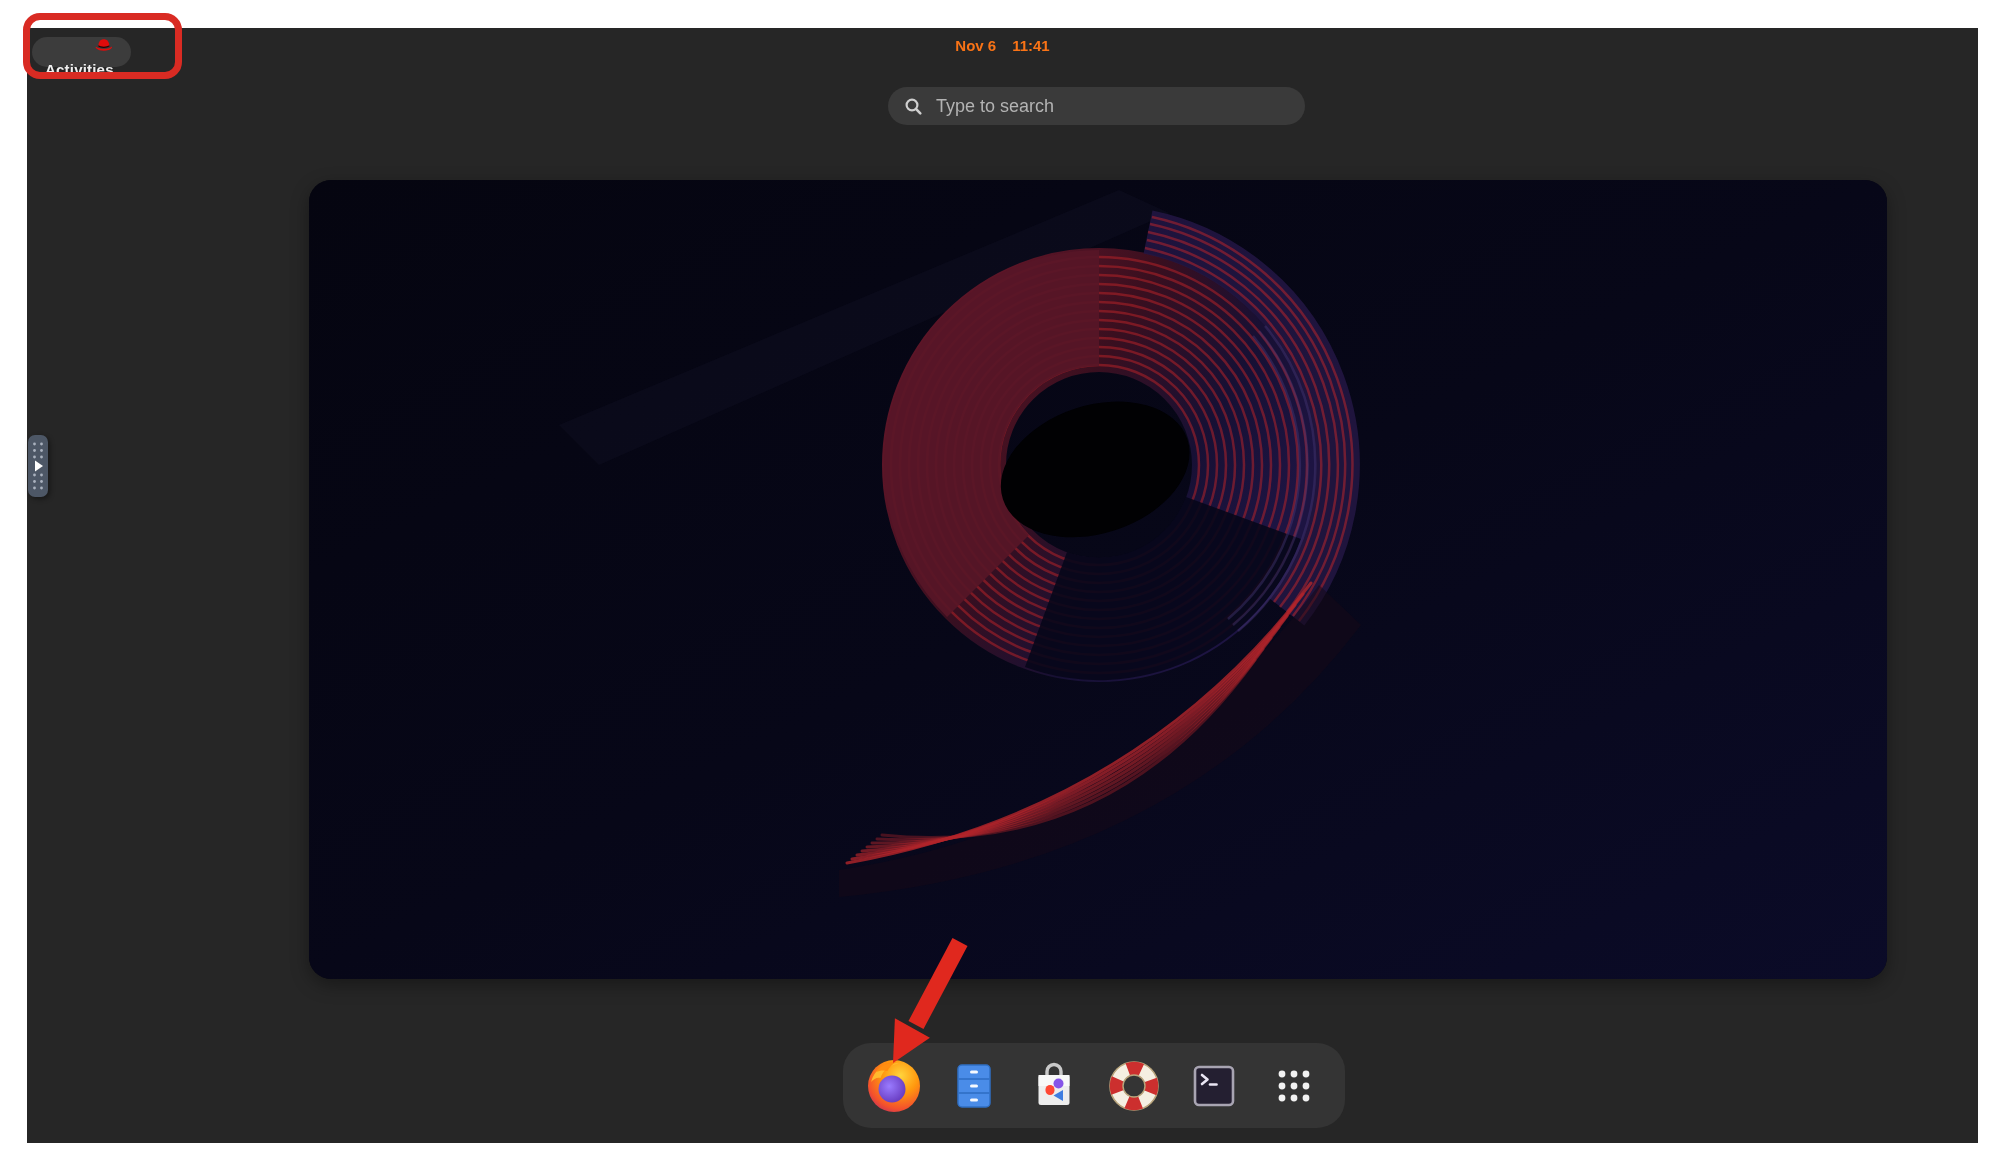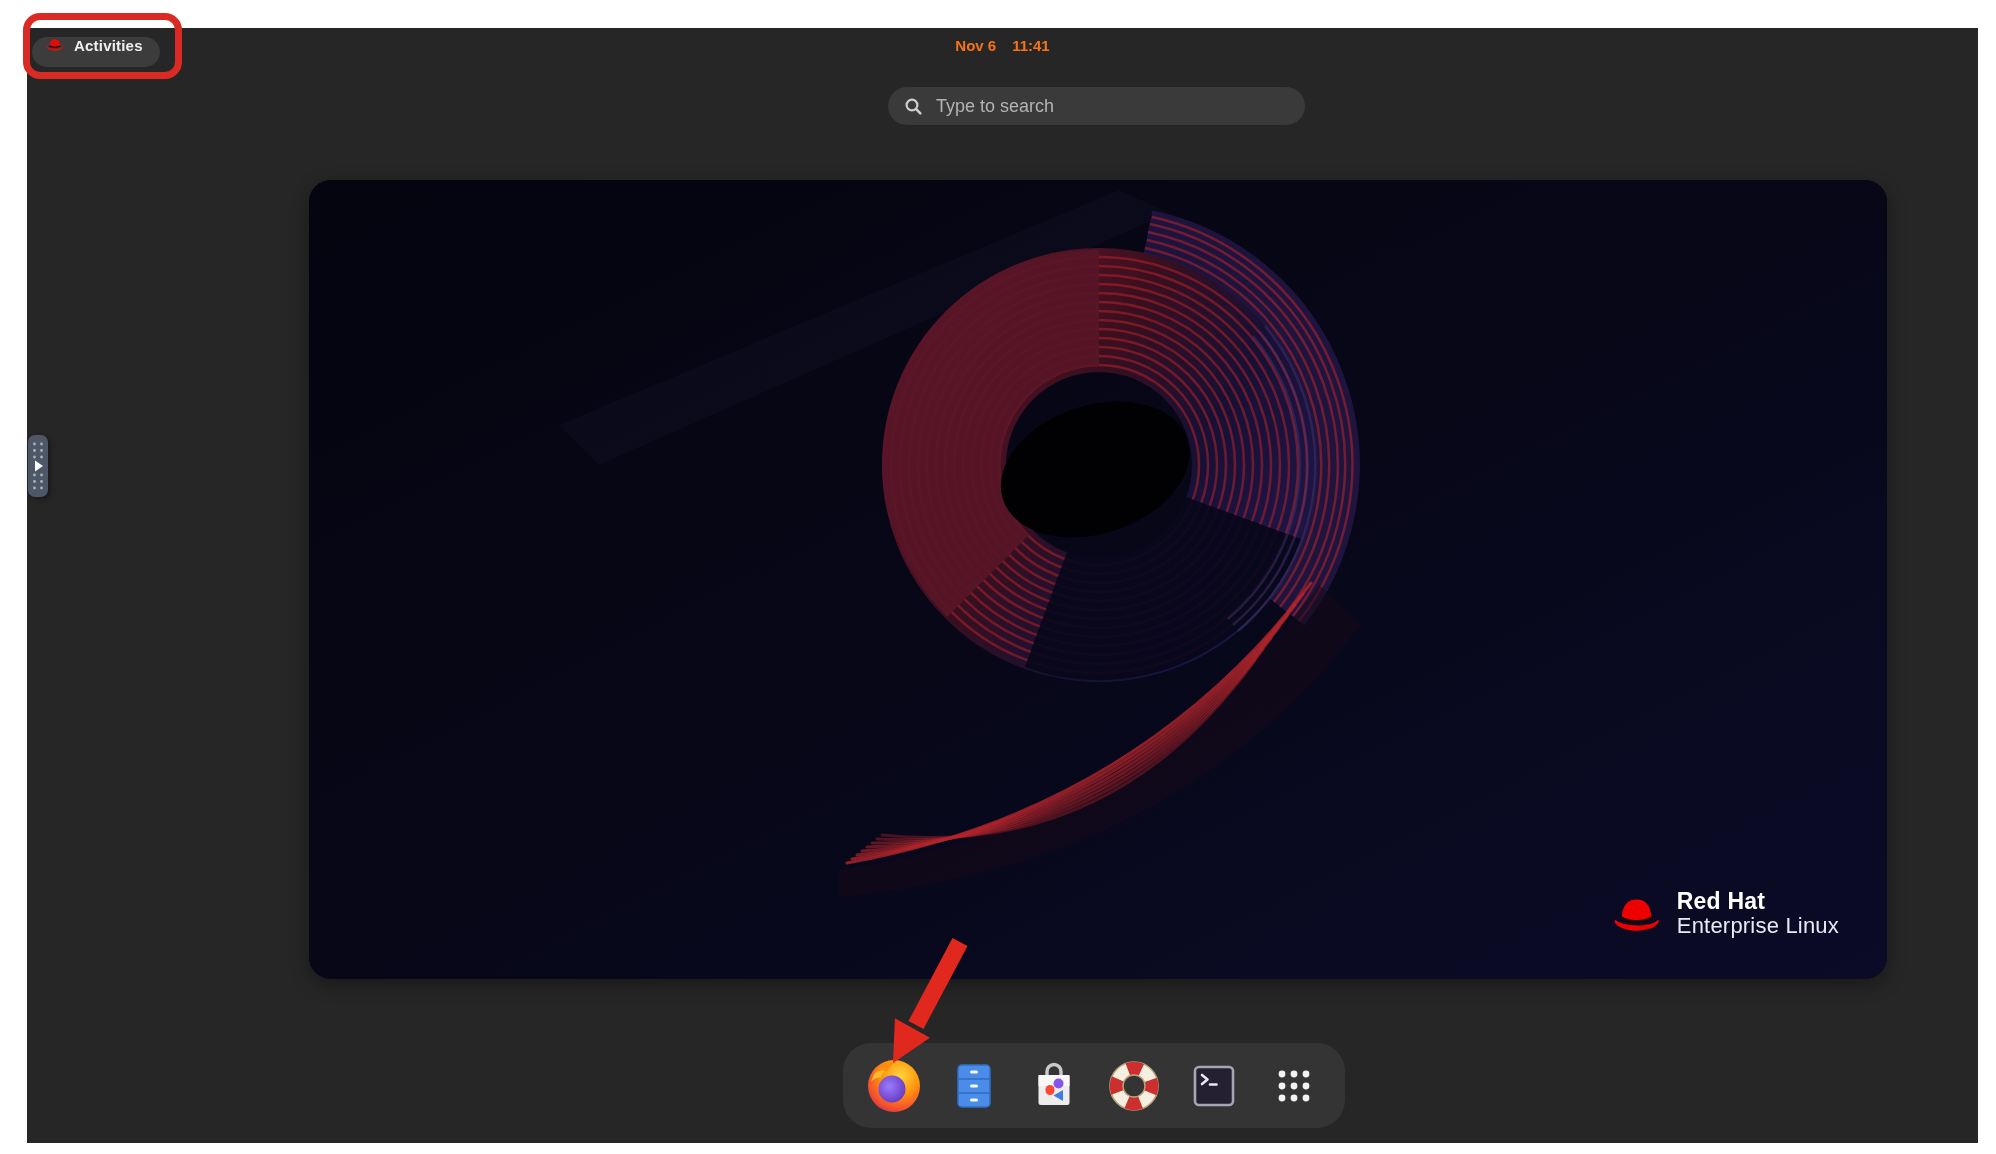--- a/index.html
+++ b/index.html
@@ -7,22 +7,22 @@
     width:1996px;height:1154px;position:relative;background:#ffffff;
     font-family:"Liberation Sans", sans-serif;overflow:hidden;
   }
   .desktop{
     position:absolute;left:27px;top:28px;width:1951px;height:1115px;
     background:#262626;
   }
   
   .activities-btn{
     position:absolute;left:5px;top:9px;height:30px;padding:0 17px 0 13px;
-    background:#3c3c3c;border-radius:16px;display:flex;align-items:flex-start;gap:9px;
-    color:#f0f0f0;font-size:15px;font-weight:bold;letter-spacing:.2px;cursor:pointer;
+    background:#3c3c3c;border-radius:16px;display:flex;align-items:flex-end;gap:9px;
+    color:#f0f0f0;font-size:15px;font-weight:bold;letter-spacing:.2px;cursor:pointer;flex-direction:column;
   }
   .clock{
     position:absolute;left:50%;top:9px;transform:translateX(-50%);
     display:flex;gap:16px;color:#f97316;font-size:15px;font-weight:bold;
   }
   
   .search-bar{
     position:absolute;left:861px;top:59px;width:417px;height:38px;
     background:#3a3a3a;border-radius:19px;display:flex;align-items:center;
     padding:0 16px;box-sizing:border-box;gap:11px;
@@ -161,33 +161,20 @@
           <path d="M 180 162 Q 24 373 -232 382" stroke-width="3" opacity="0.56"></path>
           <path d="M 172 173 Q 20 380 -227 378" stroke-width="3" opacity="0.5"></path>
           <path d="M 164 184 Q 16 387 -222 374" stroke-width="3" opacity="0.44"></path>
           <path d="M 156 195 Q 12 394 -217 370" stroke-width="3" opacity="0.38"></path>
         </g>
 
         <ellipse cx="-5" cy="3" rx="97" ry="64" fill="#010103" transform="rotate(-18)"></ellipse>
       </g>
     </svg>
 
-    <div class="brand">
-      <span style="display:flex;">
-        <svg width="54" height="40" viewBox="0 0 60 44">
-          <path d="M13 25 C14 12 20 6 29.5 6 C39 6 45 12 46 25 C46 27 45 28.5 42.5 29.5 L16.5 29.5 C14 28.5 13 27 13 25 Z" fill="#ee0000"></path>
-          <path d="M13 24.5 C20 30 39 30 46 24.5 L46 28 C39 33.5 20 33.5 13 28 Z" fill="#1a0404"></path>
-          <path d="M6 28.5 C15 36.5 45 37.5 54 28 C55.5 31 52 35.5 43.5 38.5 C31 42.5 13.5 40.5 6.5 33 C4.8 31 4.8 29.6 6 28.5 Z" fill="#ee0000"></path>
-        </svg>
-      </span>
-      <span class="brand-text">
-        <span class="brand-line1">Red Hat</span>
-        <span class="brand-line2">Enterprise Linux</span>
-      </span>
-    </div>
   </div>
 
   <div class="ws-handle">
     <svg width="20" height="62" viewBox="0 0 20 62">
       <g fill="#c9d0dc" opacity="0.75">
         <circle cx="6.5" cy="9" r="1.4"></circle>
           <circle cx="13.5" cy="9" r="1.4"></circle>
         <circle cx="6.5" cy="15.5" r="1.4"></circle>
           <circle cx="13.5" cy="15.5" r="1.4"></circle>
         <circle cx="6.5" cy="22" r="1.4"></circle>

